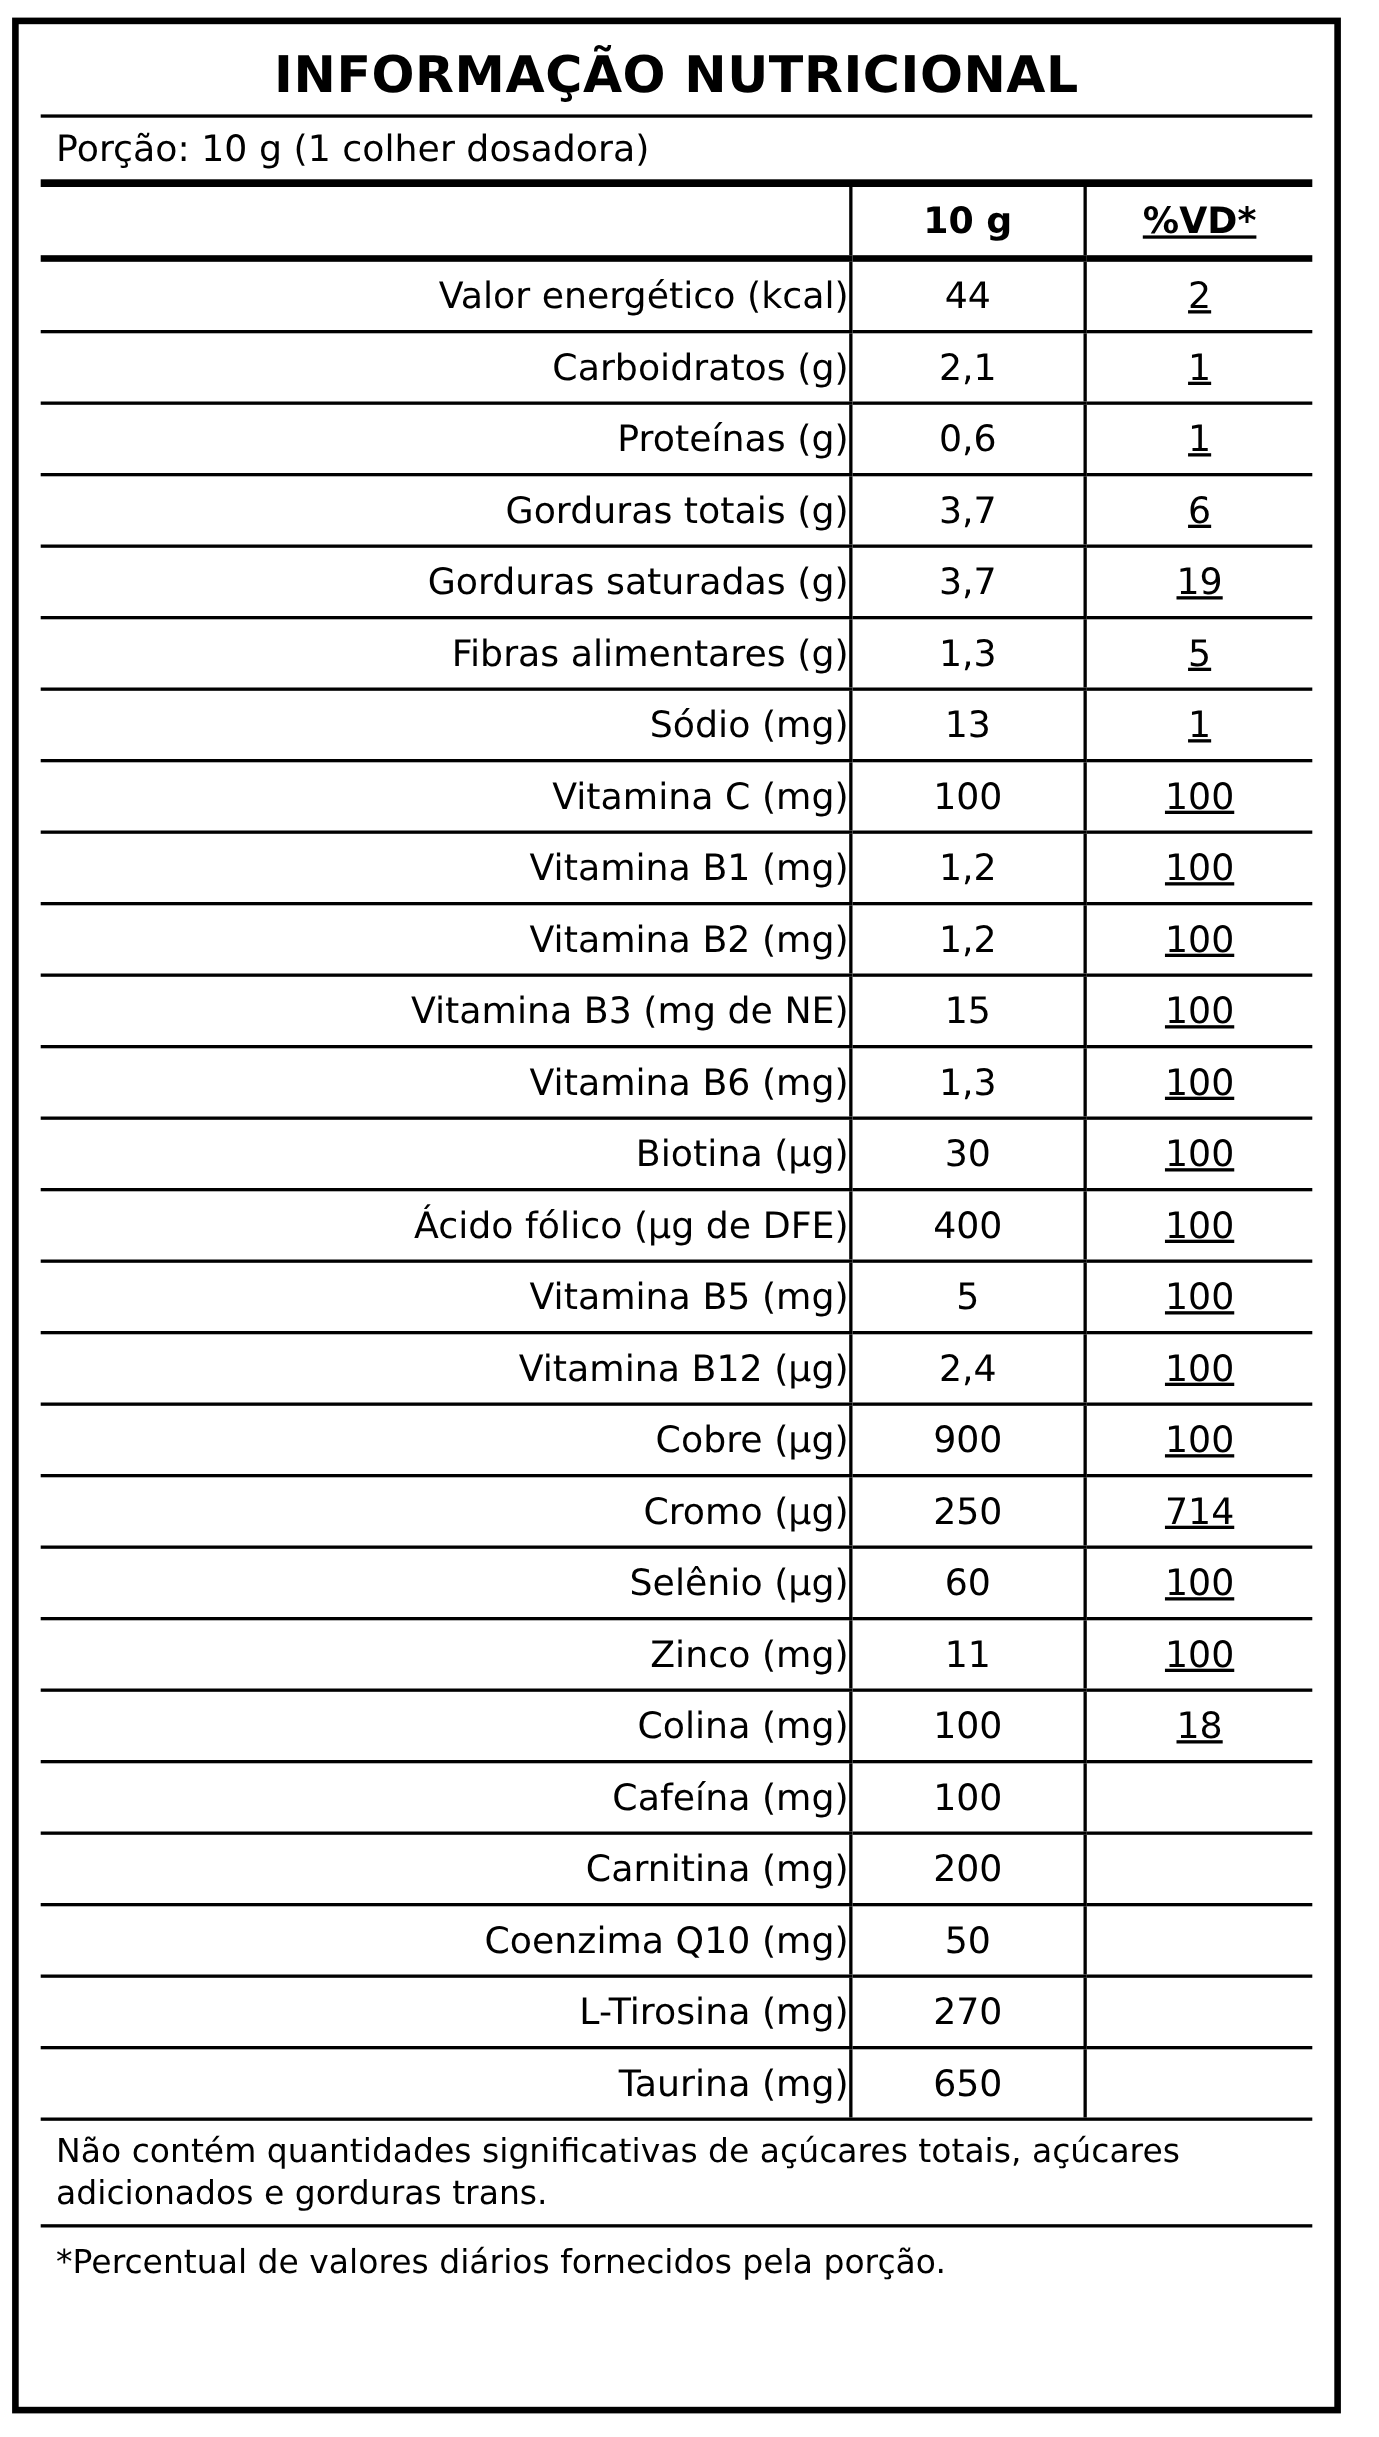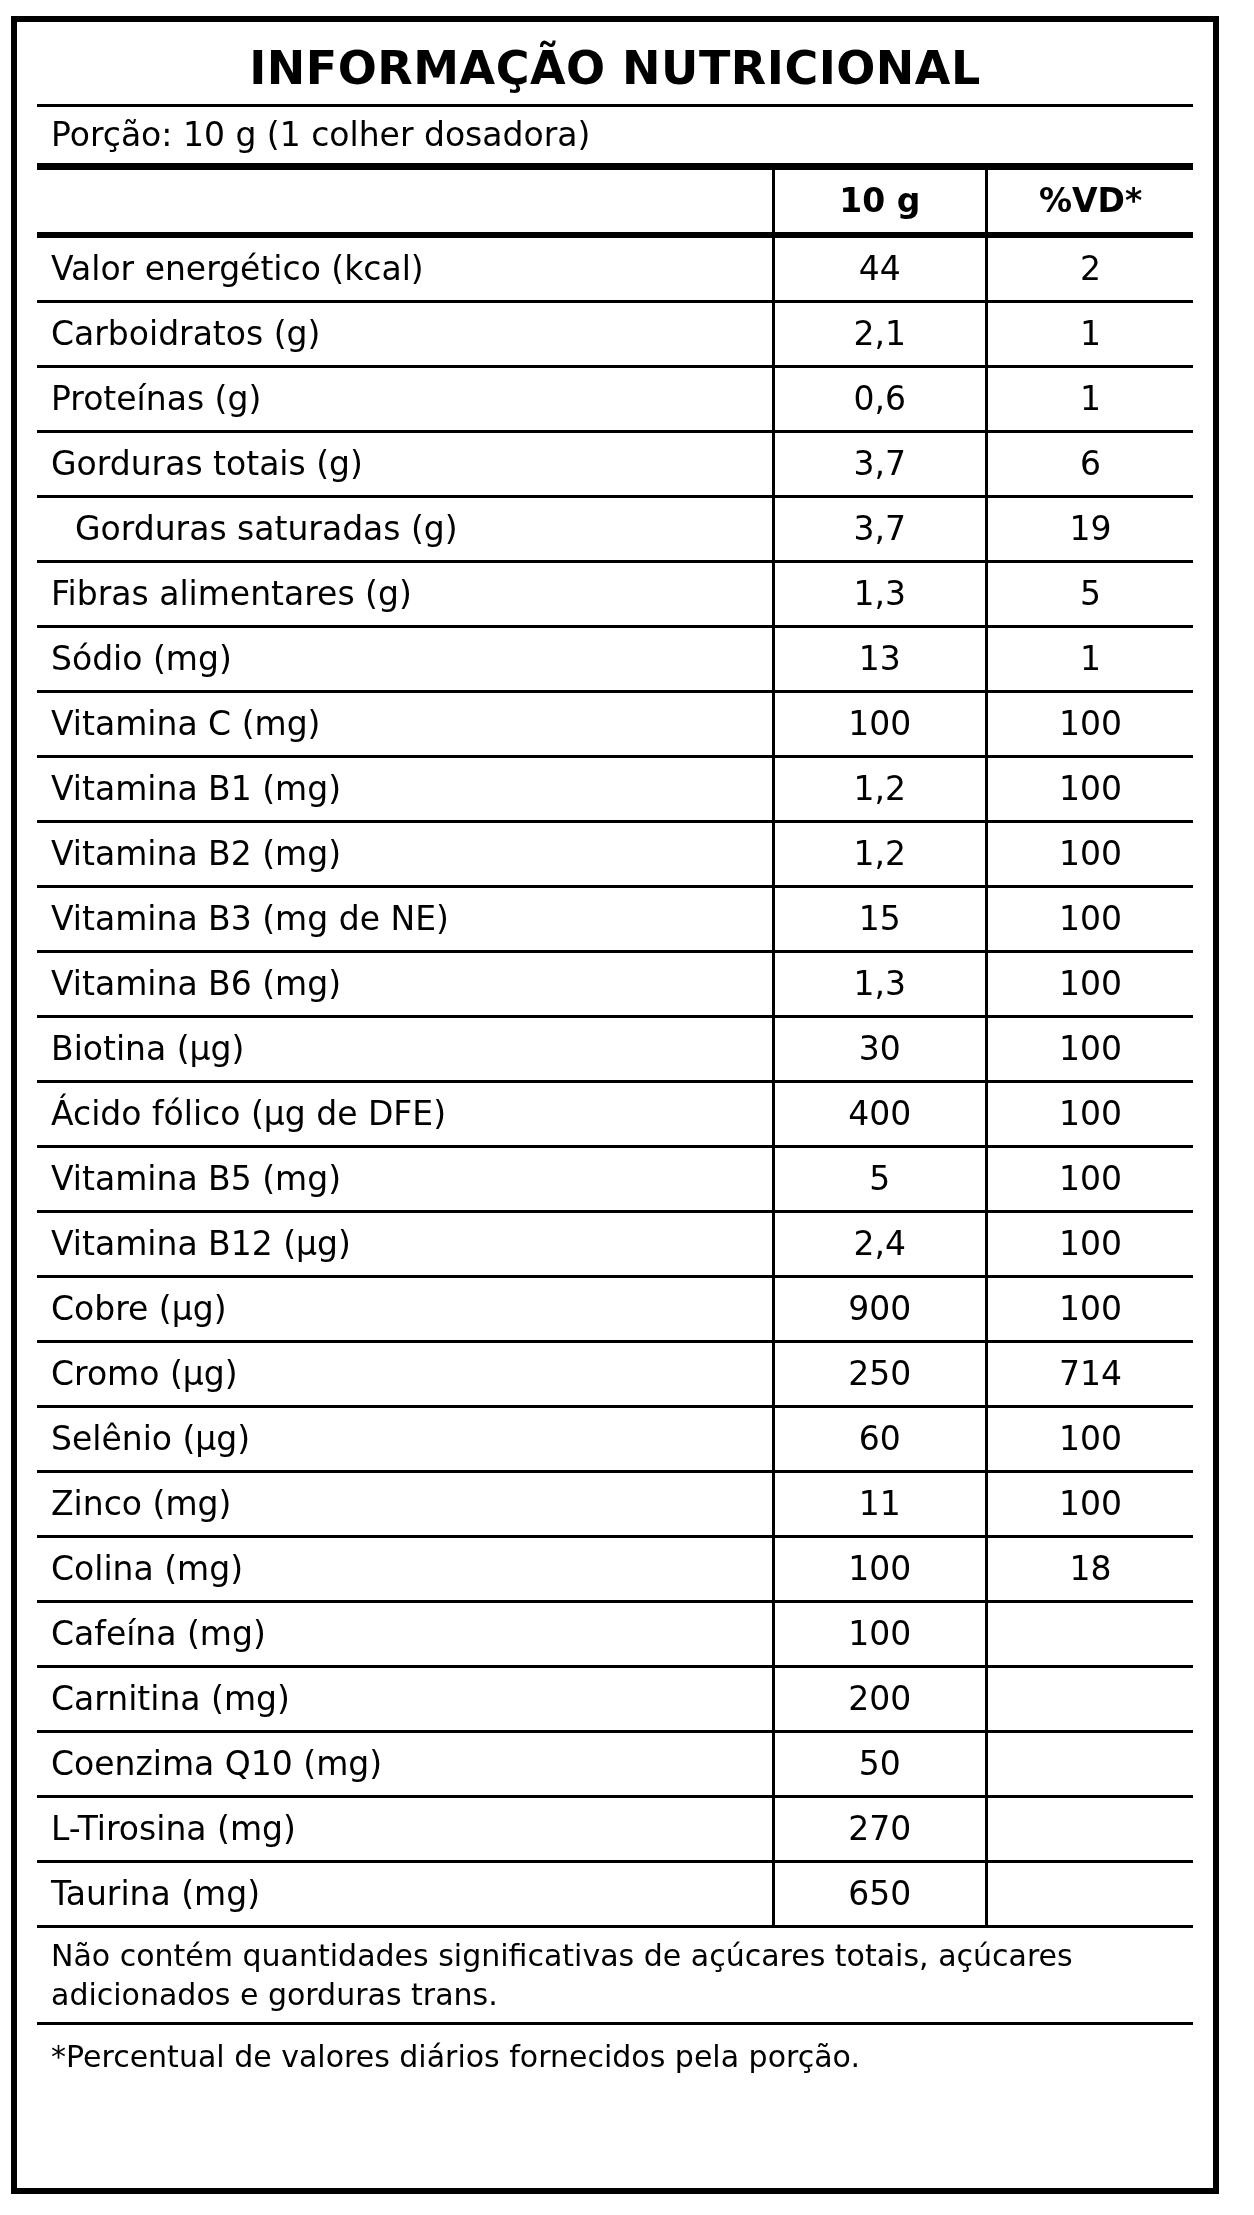--- a/index.html
+++ b/index.html
@@ -59,23 +59,23 @@
   }
   table.nutri td, table.nutri th {
     border-bottom: 3px solid #000;
     padding: 0;
     height: 62px;
     vertical-align: middle;
   }
   table.nutri tr:last-child td {
     border-bottom: none;
   }
-  .col-name  { width: 722px; text-align: left; padding-left: 14px !important; }
+  .col-name  { width: 722px; text-align: right; padding-left: 14px !important; }
   .col-val   { width: 218px; text-align: center; border-left: 3px solid #000; }
-  .col-vd    { width: 210px; text-align: center; border-left: 3px solid #000; }
+  .col-vd    { width: 210px; text-align: center; border-left: 3px solid #000; text-decoration: underline; }
   thead th {
     font-weight: bold;
     height: 58px;
     border-bottom: 6px solid #000 !important;
   }
   thead th.col-name { border-bottom: 6px solid #000 !important; }
   .indent { padding-left: 38px !important; }
   .footnotes {
     font-size: 30px;
     line-height: 1.3;

